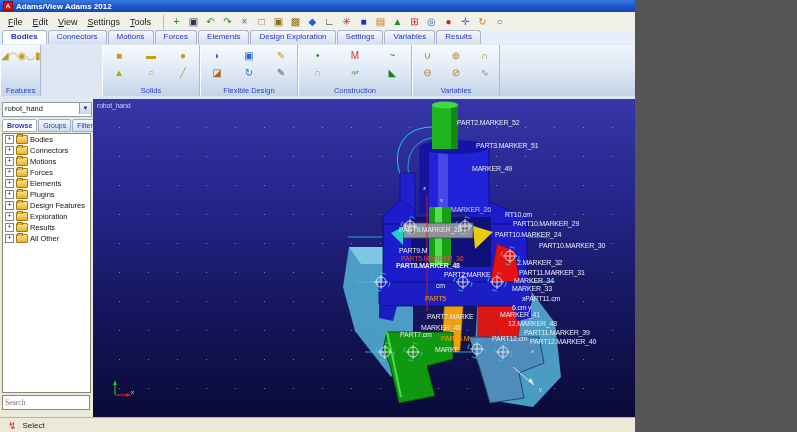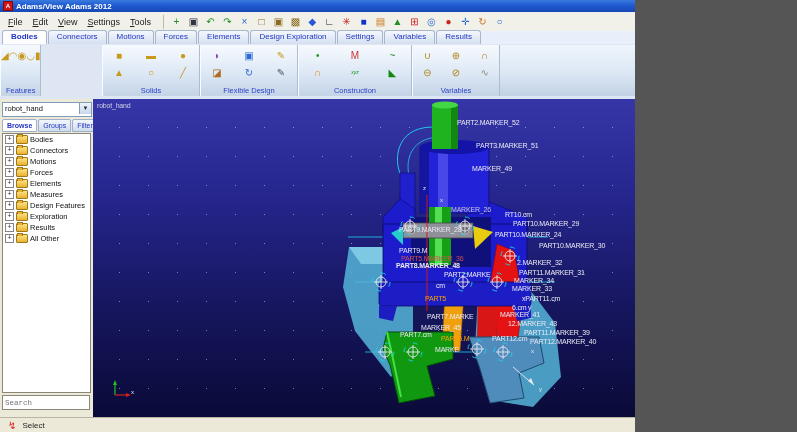--- a/index.html
+++ b/index.html
@@ -80,21 +80,21 @@
     border:1px solid #8a8778;overflow:hidden;}
   .trow{display:flex;align-items:center;height:11px;padding-left:2px;}
   .expander{width:7px;height:7px;border:1px solid #848484;background:#fff;font-size:7px;
     line-height:6px;text-align:center;color:#333;margin-right:2px;flex:none;}
   .folder{width:10px;height:7px;background:linear-gradient(180deg,#ffe28a,#e8b32e);
     border:1px solid #a07818;border-radius:1px;position:relative;margin-right:2px;flex:none;}
   .folder::before{content:"";position:absolute;left:0;top:-2px;width:4px;height:2px;
     background:#e8b32e;border:1px solid #a07818;border-bottom:none;}
   .tlabel{font-size:7.5px;color:#111;white-space:nowrap;}
   .search{position:absolute;left:2px;top:296px;width:82px;height:13px;background:#fff;
-    border:1px solid #8a8778;font-size:7.5px;font-family:Liberation Mono, monospace;padding:0 2px;}
+    border:1px solid #8a8778;font-size:7.5px;font-family:Liberation Serif, serif;padding:0 2px;}
   
   .viewport{position:absolute;left:93px;top:99px;width:704px;height:318px;
     background:linear-gradient(180deg,#3636a8 0%,#26268e 30%,#16165f 65%,#0a0a38 100%);
     overflow:hidden;}
   .griddots{position:absolute;inset:0;
     background-image:radial-gradient(circle,rgba(230,230,255,.5) 0.7px,transparent 1px);
     background-size:29px 29px;background-position:12px 14px;}
   .vp-labels{position:absolute;inset:0;}
   .vlabel{position:absolute;font-size:7px;color:#e9e9f4;white-space:nowrap;
     font-family:"Liberation Sans",sans-serif;letter-spacing:-0.2px;}
@@ -265,21 +265,21 @@
           <span class="tlabel">Forces</span>
         </div>
         <div class="trow">
           <span class="expander">+</span>
           <span class="folder"></span>
           <span class="tlabel">Elements</span>
         </div>
         <div class="trow">
           <span class="expander">+</span>
           <span class="folder"></span>
-          <span class="tlabel">Measures</span>
+          <span class="tlabel">Plugins</span>
         </div>
         <div class="trow">
           <span class="expander">+</span>
           <span class="folder"></span>
           <span class="tlabel">Design Features</span>
         </div>
         <div class="trow">
           <span class="expander">+</span>
           <span class="folder"></span>
           <span class="tlabel">Exploration</span>

